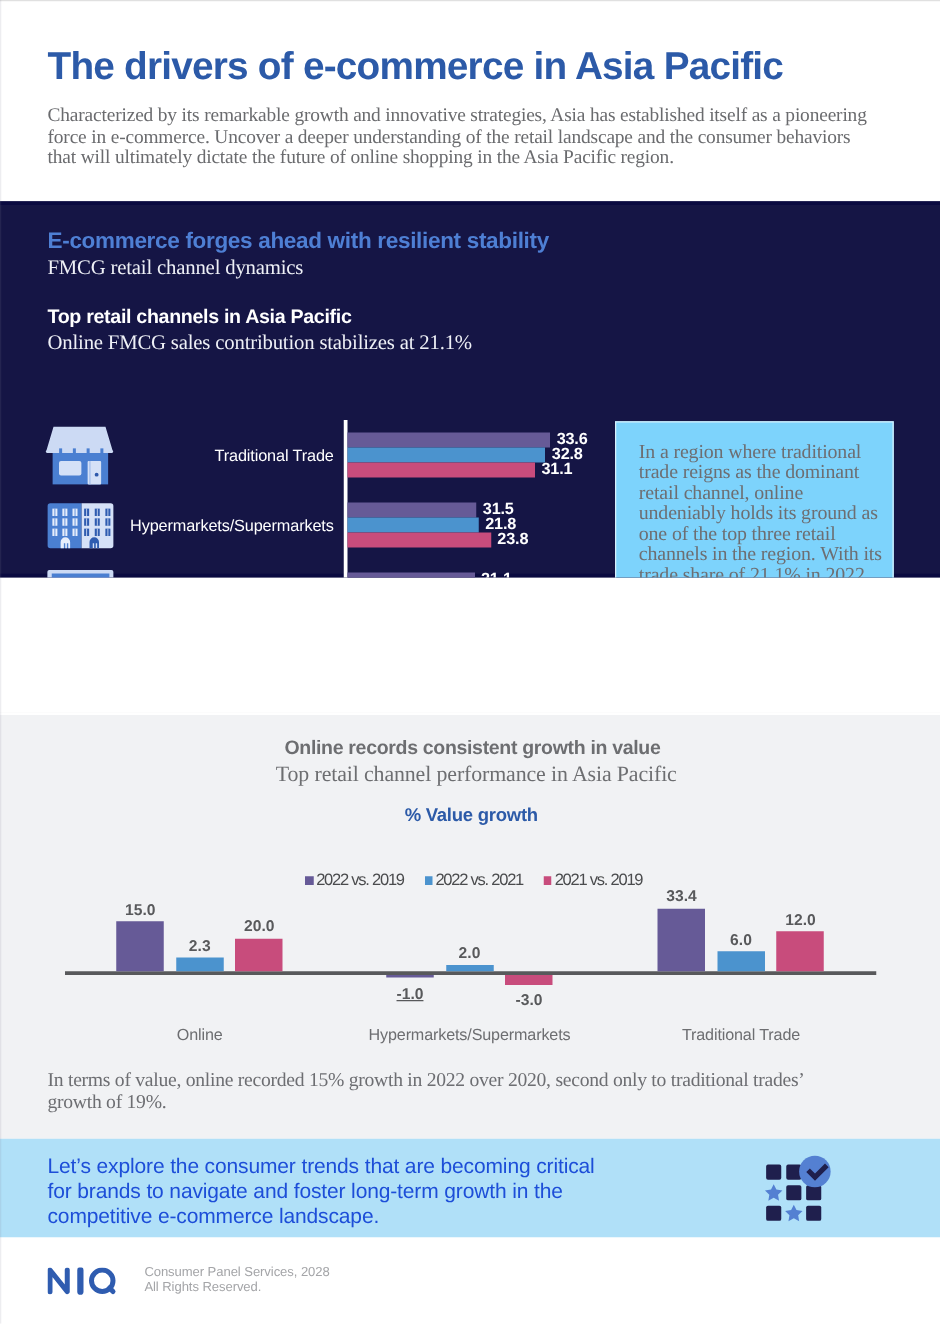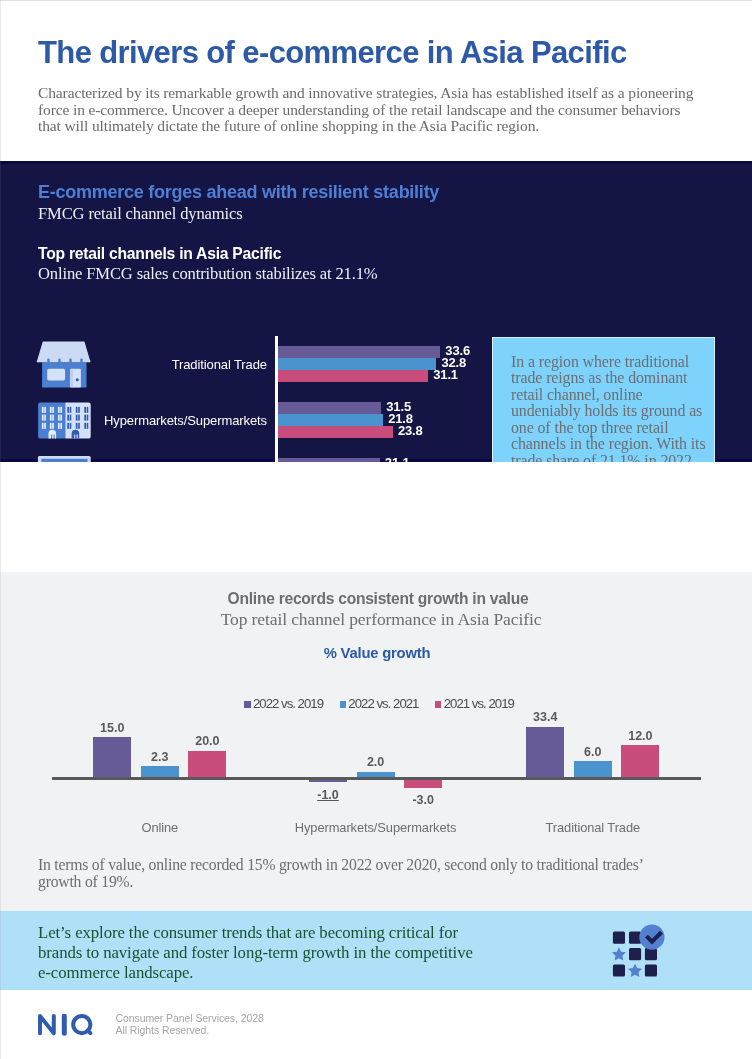--- a/index.html
+++ b/index.html
@@ -55,22 +55,22 @@
   .legend2 .it{margin-right:16.5px;}
   .legend2 .it:last-child{margin-right:0;text-align:center;}
   .zero{position:absolute;left:52px;top:207px;width:649px;height:2.6px;background:#58595b;}
   .vbar{position:absolute;width:38px;}
   .vlab{position:absolute;font-size:12.5px;font-weight:bold;color:#58595b;text-align:center;width:60px;}
   .xcat{position:absolute;font-size:12.9px;color:#6d6e71;text-align:center;width:260px;letter-spacing:-0.1px;}
   .note{position:absolute;left:38px;top:287px;width:606px;font-family:"Liberation Serif",serif;font-size:15.7px;line-height:16.8px;color:#6d6e72;letter-spacing:-0.21px;}
 
   
   .cta{position:absolute;left:0;top:911px;width:752px;height:79px;background:#b0e0f8;}
-  .cta p{margin:0;position:absolute;left:38px;top:12px;width:442px;font-family:Liberation Serif, serif;
-         font-size:16.8px;line-height:19.9px;color:#14532d;letter-spacing:-0.1px;}
+  .cta p{margin:0;position:absolute;left:38px;top:12px;width:442px;font-family:Liberation Sans, sans-serif;
+         font-size:16.8px;line-height:19.9px;color:#1d4ed8;letter-spacing:-0.1px;}
   .cta-icon{position:absolute;left:610px;top:920px;width:62px;height:60px;}
 
   
   .footer{position:absolute;left:0;top:990px;width:752px;height:69px;background:#ffffff;}
   .niq{position:absolute;left:38px;top:1014px;}
   .fcopy{position:absolute;left:115.5px;top:1013px;font-size:10.45px;line-height:12.3px;color:#a4a5a8;letter-spacing:-0.05px;}
 </style>
 </head>
 <body>
 

